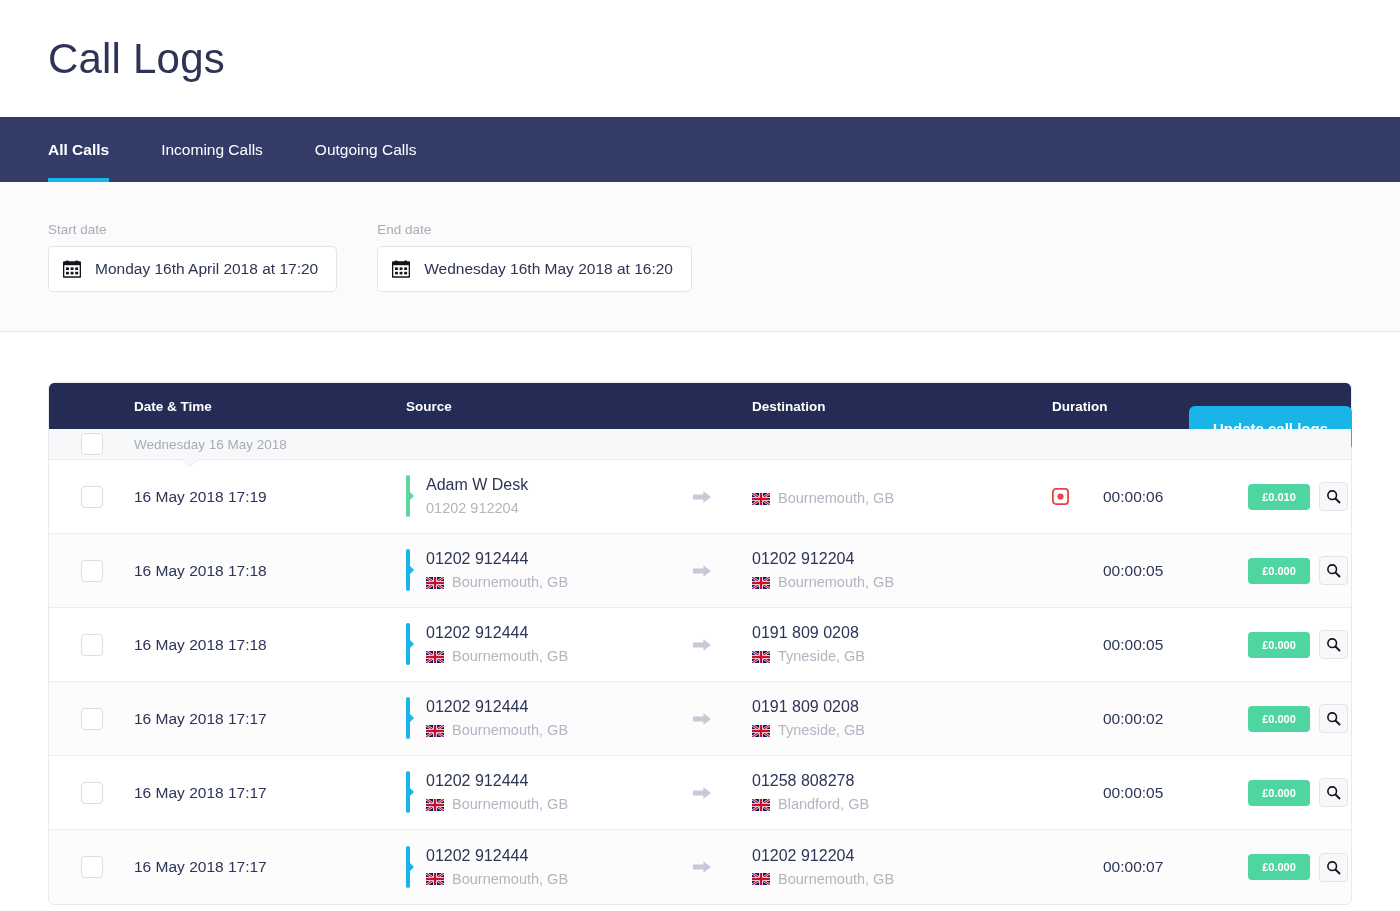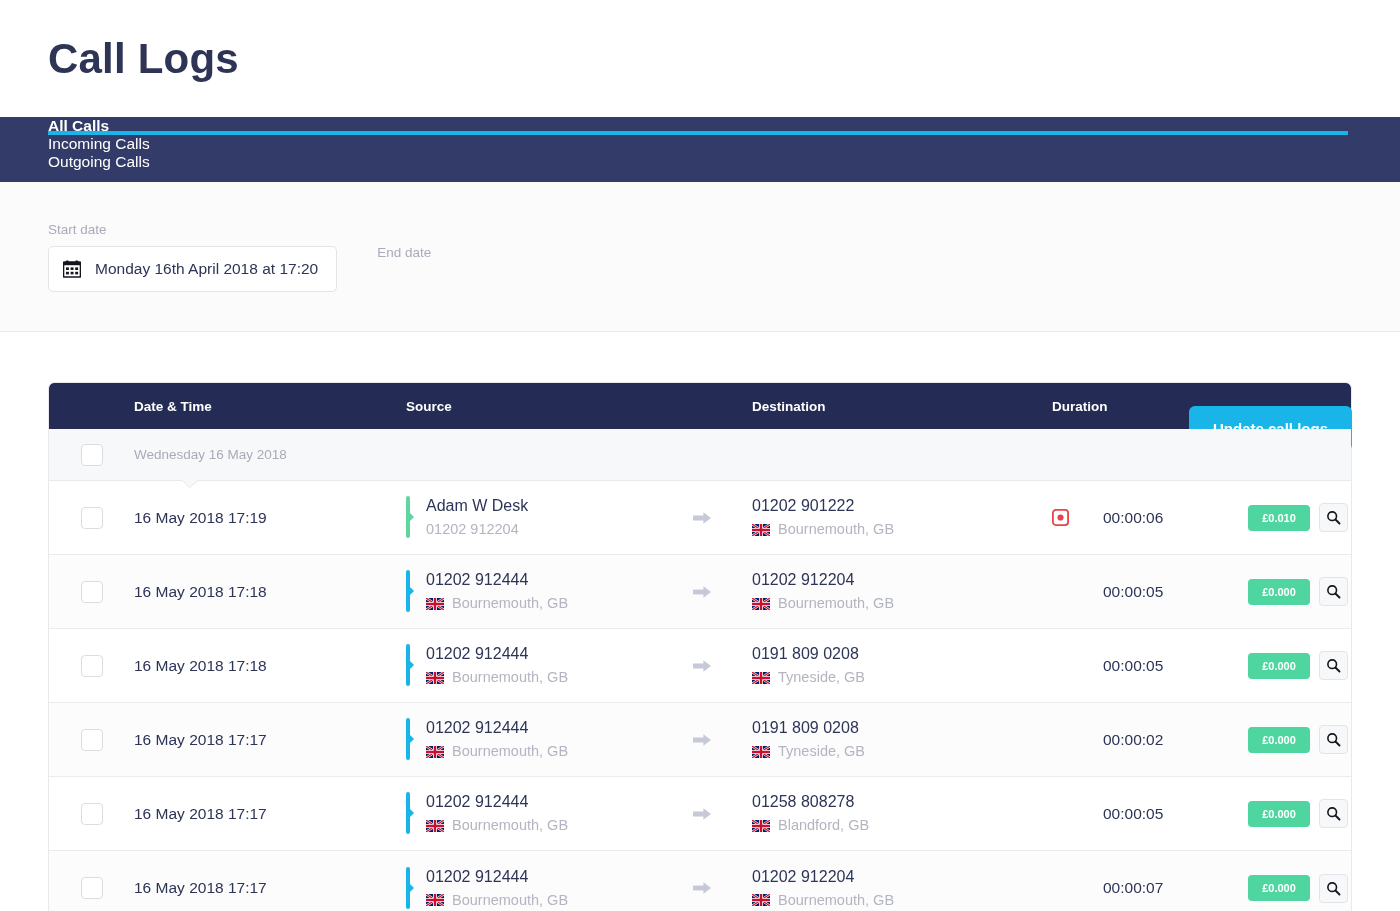--- a/index.html
+++ b/index.html
@@ -15,34 +15,33 @@
   
   .page-header {
     height: 117px;
     background: #ffffff;
     display: flex;
     align-items: center;
     padding-left: 48px;
   }
   .page-title {
     font-size: 42px;
-    font-weight: 700;
+    font-weight: 400;
     color: #2d3456;
     letter-spacing: 0.2px;
     line-height: 1;
   }
 
   
   .nav-bar {
     height: 65px;
     background: #333c68;
     display: flex;
     align-items: stretch;
     padding-left: 48px;
-    flex-direction: column;
   }
   .nav-tab {
     display: flex;
     align-items: center;
     position: relative;
     color: #ffffff;
     font-size: 15.5px;
     font-weight: 400;
     margin-right: 52px;
     cursor: pointer;
@@ -140,21 +139,21 @@
   
   .c-check { width: 85px; flex: 0 0 85px; display:flex; align-items:center; justify-content:center; }
   .c-date  { width: 272px; flex: 0 0 272px; }
   .c-src   { width: 273px; flex: 0 0 273px; }
   .c-arrow { width: 46px;  flex: 0 0 46px; display:flex; align-items:center; justify-content:center; }
   .c-dest  { width: 269px; flex: 0 0 269px; margin-left: 27px; }
   .c-dur   { width: 196px; flex: 0 0 196px; margin-left: 31px; }
   .c-act   { flex: 1 1 auto; display:flex; align-items:center; justify-content:flex-end; padding-right: 21px; }
 
   .group-row {
-    height: 52px;
+    height: 31px;
     background: #f7f8fa;
     display: flex;
     align-items: center;
     border-bottom: 1px solid #e8e8ed;
     position: relative;
   }
   .group-row::after {
     content: "";
     position: absolute;
     left: 133px;
@@ -322,20 +321,35 @@
         <rect x="3" y="11.8" width="2.9" height="2.6" fill="#15151c"></rect>
         <rect x="7.6" y="11.8" width="2.9" height="2.6" fill="#15151c"></rect>
         <rect x="12.2" y="11.8" width="2.9" height="2.6" fill="#15151c"></rect>
       </svg>
       <span class="date-text">Monday 16th April 2018 at 17:20</span>
     </div>
   </div>
 
   <div class="field-group">
     <div class="field-label">End date</div>
+    <div class="date-input">
+      <svg class="cal-icon" viewBox="0 0 18 18">
+        <rect x="0.5" y="2" width="17" height="15" rx="1" fill="#ffffff" stroke="#15151c" stroke-width="1.6"></rect>
+        <rect x="0.5" y="2" width="17" height="3.2" fill="#15151c"></rect>
+        <rect x="3" y="0.4" width="2.6" height="3.4" rx="0.6" fill="#15151c"></rect>
+        <rect x="12.4" y="0.4" width="2.6" height="3.4" rx="0.6" fill="#15151c"></rect>
+        <rect x="3" y="7.4" width="2.9" height="2.6" fill="#15151c"></rect>
+        <rect x="7.6" y="7.4" width="2.9" height="2.6" fill="#15151c"></rect>
+        <rect x="12.2" y="7.4" width="2.9" height="2.6" fill="#15151c"></rect>
+        <rect x="3" y="11.8" width="2.9" height="2.6" fill="#15151c"></rect>
+        <rect x="7.6" y="11.8" width="2.9" height="2.6" fill="#15151c"></rect>
+        <rect x="12.2" y="11.8" width="2.9" height="2.6" fill="#15151c"></rect>
+      </svg>
+      <span class="date-text">Wednesday 16th May 2018 at 16:20</span>
+    </div>
   </div>
 
   <button class="update-btn">Update call logs</button>
 </section>
 
 <div class="table-wrap">
   <div class="call-table">
 
     <div class="thead">
       <div class="c-check"></div>
@@ -374,21 +388,20 @@
         </div>
       </div>
     </div>
     <div class="c-arrow">
       <svg class="arrow-icon" viewBox="0 0 22 22">
         <path d="M2 8.6 H12.4 V5.2 L20 11 L12.4 16.8 V13.4 H2 Z" fill="#c6c9d8"></path>
       </svg>
     </div>
     <div class="c-dest">
       <div class="party-body">
-        <div class="party-main">01202 901222</div>
         <div class="party-sub">
           <svg class="flag" viewBox="0 0 60 40">
             <rect width="60" height="40" fill="#012169"></rect>
             <path d="M0,0 L60,40 M60,0 L0,40" stroke="#ffffff" stroke-width="8"></path>
             <path d="M0,0 L60,40 M60,0 L0,40" stroke="#C8102E" stroke-width="4"></path>
             <path d="M30,0 V40 M0,20 H60" stroke="#ffffff" stroke-width="13"></path>
             <path d="M30,0 V40 M0,20 H60" stroke="#C8102E" stroke-width="8"></path>
           </svg>
           <span>Bournemouth, GB</span>
         </div>

